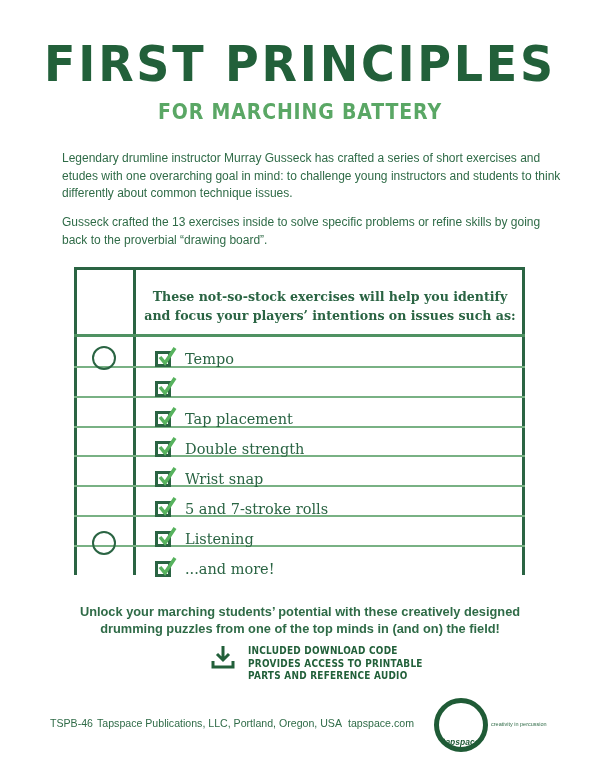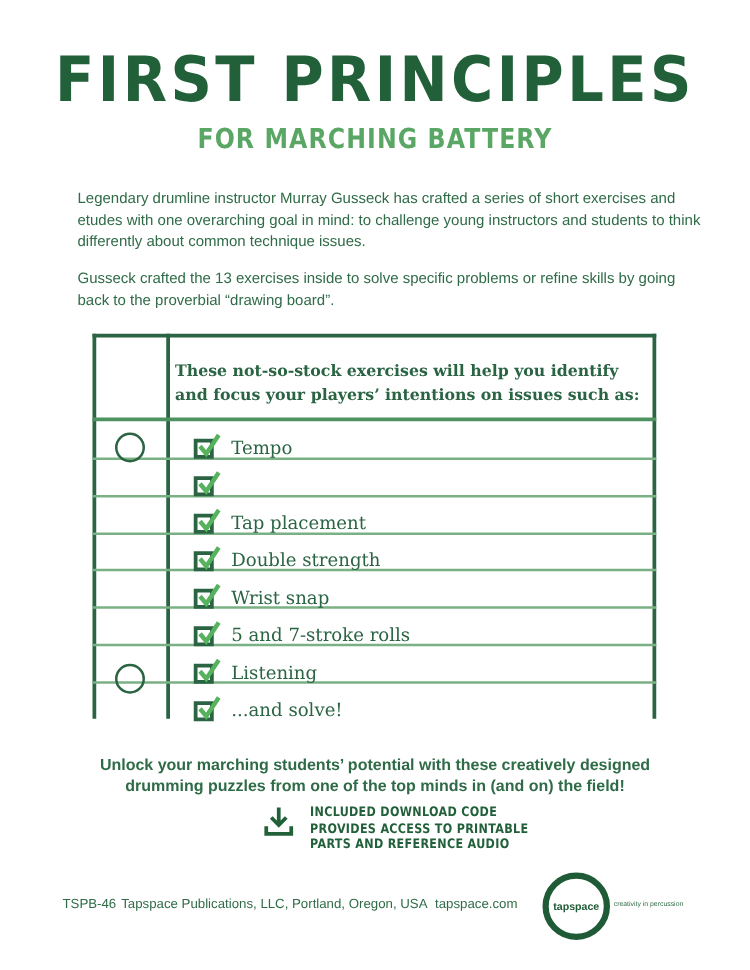--- a/index.html
+++ b/index.html
@@ -6,31 +6,31 @@
   body { width:600px; height:776px; position:relative; overflow:hidden; font-family:"Liberation Sans", sans-serif; color:#2e6b45; }
   .title { position:absolute; left:0; width:600px; top:38px; text-align:center; font-family:"DejaVu Sans", sans-serif; font-weight:bold; font-size:50px; letter-spacing:3px; color:#22603a; line-height:52px; transform:scaleX(0.92); }
   .subtitle { position:absolute; left:0; width:600px; top:99px; text-align:center; font-family:"DejaVu Sans", sans-serif; font-weight:bold; font-size:22px; letter-spacing:1px; color:#5aa765; line-height:26px; transform:scaleX(0.86); }
   .para { position:absolute; left:62px; width:500px; font-size:12px; line-height:17.5px; color:#2f6b47; }
   .p1 { top:150px; }
   .p2 { top:214px; }
   .box { position:absolute; left:74px; top:267px; width:451px; height:308px; border-left:3px solid #2a6443; border-right:3px solid #2a6443; border-top:3px solid #2a6443; box-sizing:border-box; }
   .vline { position:absolute; left:133px; top:267px; width:3px; height:308px; background:#2a6443; }
   .hline { position:absolute; left:74px; width:451px; height:2px; background:#79b184; }
   .hline.thick { height:3px; background:#4f9262; }
-  .intro { position:absolute; left:140px; width:380px; top:287px; font-family:"DejaVu Serif", serif; font-weight:bold; font-size:12.6px; line-height:19px; color:#2a6443; }
+  .intro { position:absolute; left:140px; width:380px; top:287px; text-align:center; font-family:"DejaVu Serif", serif; font-weight:bold; font-size:12.6px; line-height:19px; color:#2a6443; }
   .row { position:absolute; left:155px; height:42px; display:flex; align-items:center; }
   .chk { position:relative; width:16px; height:16px; border:3px solid #2a6443; box-sizing:border-box; margin-right:14px; }
   .chk svg { position:absolute; left:-1px; top:-8px; }
   .item { font-family:"DejaVu Serif", serif; font-size:14.5px; color:#2a6443; }
   .circle { position:absolute; width:24px; height:24px; border:2px solid #2a6443; border-radius:50%; box-sizing:border-box; }
   .closing { position:absolute; left:60px; width:480px; top:603px; text-align:center; font-size:12.8px; line-height:17px; color:#2f6b47;font-weight:bold; }
   .dl { position:absolute; left:210px; top:644px; display:flex; }
   .dl-text { font-family:"DejaVu Sans", sans-serif; font-weight:bold; font-size:10.5px; line-height:12.5px; color:#22603a; margin-left:12px; transform:scaleX(0.85); transform-origin:left; letter-spacing:0.3px; }
   .footer { position:absolute; top:717px; font-size:10.6px; color:#2f6b47; }
-  .logo { position:absolute; left:434px; top:698px; width:54px; height:54px; border:5px solid #1f5b36; border-radius:50%; box-sizing:border-box; display:flex; align-items:center; justify-content:center; }
+  .logo { position:absolute; left:434px; top:698px; width:54px; height:54px; border:5px solid #1f5b36; border-radius:50%; box-sizing:border-box; display:flex; align-items:flex-end; justify-content:center;font-style:italic; }
   .logo span { font-size:8.5px; color:#1f5b36; font-weight:bold; }
   .tagline { position:absolute; left:491px; top:721px; font-size:5.5px; color:#2f6b47; }
 </style>
 </head>
 <body>
 
 <div class="title">FIRST PRINCIPLES</div>
 <div class="subtitle">FOR MARCHING BATTERY</div>
 
 <div class="para p1">Legendary drumline instructor Murray Gusseck has crafted a series of short exercises and etudes with one overarching goal in mind: to challenge young instructors and students to think differently about common technique issues.</div>
@@ -106,21 +106,21 @@
       </svg>
     </div>
   <span class="item">Listening</span>
 </div>
 <div class="row" style="top:548px">
   <div class="chk">
       <svg width="22" height="22" viewBox="0 0 22 22">
         <path d="M3 11 L8 17 L18 2" stroke="#57b25e" stroke-width="3.5" fill="none"></path>
       </svg>
     </div>
-  <span class="item">...and solve!</span>
+  <span class="item">...and more!</span>
 </div>
 
 <div class="closing">Unlock your marching students’ potential with these creatively designed drumming puzzles from one of the top minds in (and on) the field!</div>
 
 <div class="dl">
   <svg width="26" height="26" viewBox="0 0 26 26">
     <path d="M13 2 V16 M7 10 L13 16 L19 10" stroke="#22603a" stroke-width="3" fill="none"></path>
     <path d="M3 17 V23 H23 V17" stroke="#22603a" stroke-width="3" fill="none"></path>
   </svg>
   <div class="dl-text">

